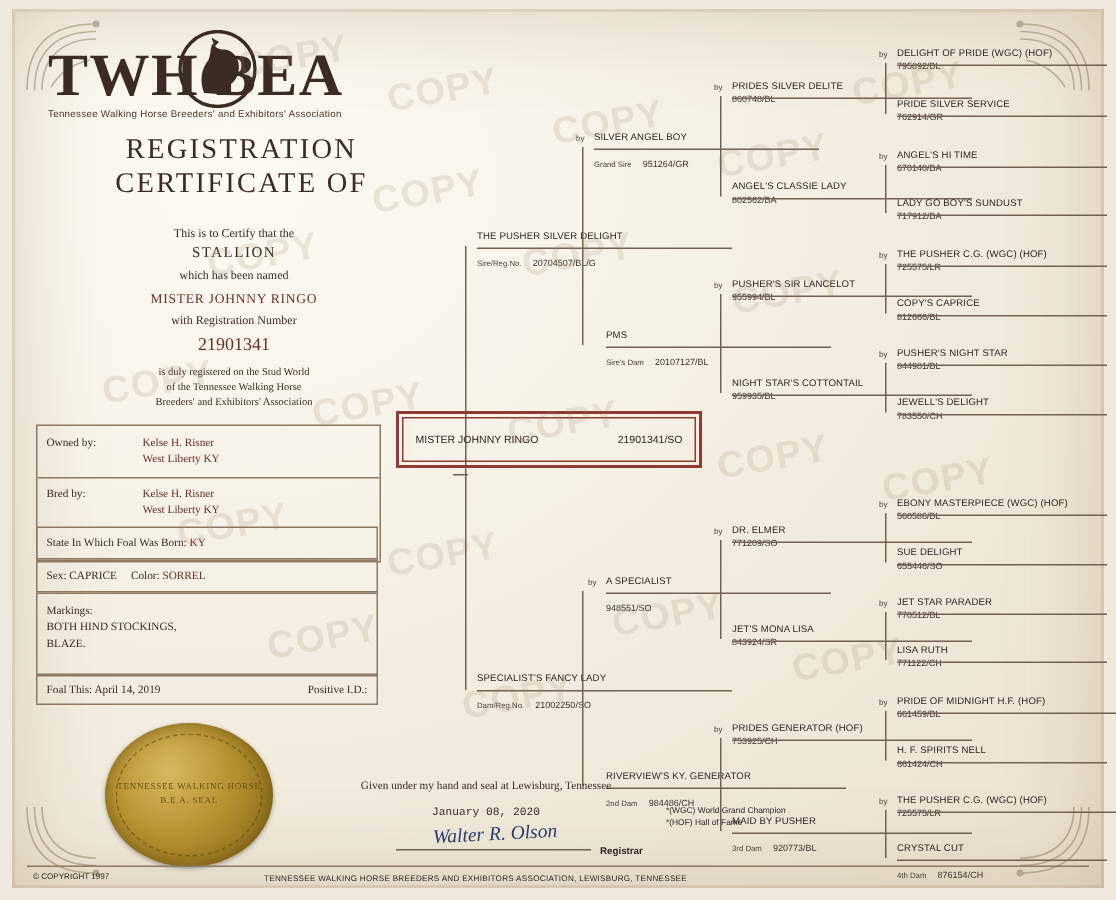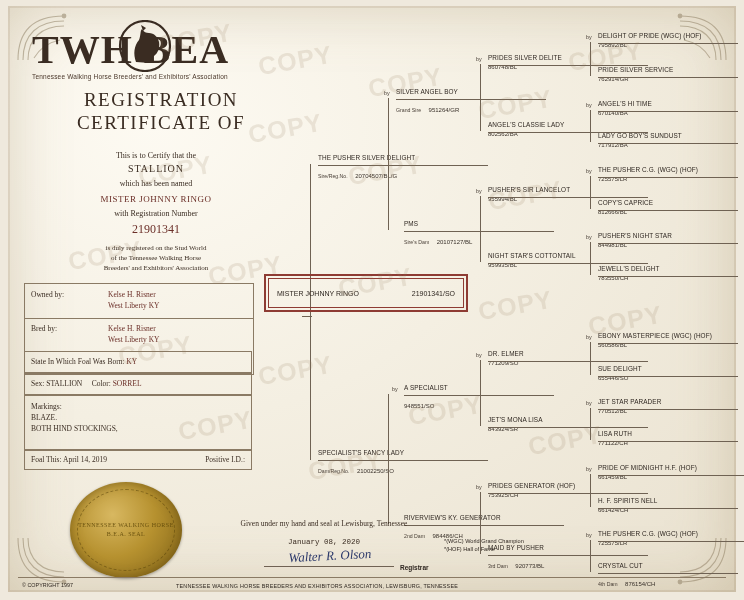--- a/index.html
+++ b/index.html
@@ -59,21 +59,21 @@
   .owner-box{
     position:absolute;left:16px;top:277px;width:228px;height:90px;
     border:1px solid #8a7a64;
   }
   .owner-box .row{
     position:absolute;left:0;right:0;padding:3px 6px;font-size:7.5px;color:#3a2c22;
   }
   .owner-box .divider{position:absolute;left:0;right:0;height:1px;background:#8a7a64;}
   .ib-val{color:#6b2f28;}
   .ib-cols{display:flex;}
-  .ib-cols .lbl{width:77px;}
+  .ib-cols .lbl{width:64px;}
   .state-box{
     position:absolute;left:16px;top:345px;width:228px;height:22px;border:1px solid #8a7a64;
     font-size:7.5px;color:#3a2c22;padding:5px 6px;box-sizing:border-box;
   }
   .sex-box{
     position:absolute;left:16px;top:367px;width:228px;height:22px;border:1px solid #8a7a64;
     font-size:7.5px;color:#3a2c22;padding:5px 6px;box-sizing:border-box;
   }
   .mark-box{
     position:absolute;left:16px;top:389px;width:228px;height:55px;border:1px solid #8a7a64;
@@ -249,30 +249,30 @@
         </div>
       </div>
     </div>
 
     <div class="state-box">
       <span>State In Which Foal Was Born:</span>
       <span class="ib-val">KY</span>
     </div>
 
     <div class="sex-box">
-      <span>Sex: STALLION</span>
+      <span>Sex: CAPRICE</span>
       &nbsp;&nbsp;&nbsp;
       <span>Color:</span>
       <span class="ib-val">SORREL</span>
     </div>
 
     <div class="mark-box">
       <div>Markings:</div>
+      <div>BOTH HIND STOCKINGS,</div>
       <div>BLAZE.</div>
-      <div>BOTH HIND STOCKINGS,</div>
     </div>
 
     <div class="foal-box">
       <span><span>Foal This:</span>
       <span>April 14, 2019</span></span>
       <span>Positive I.D.:</span>
     </div>
 
     <div class="ped">
 

